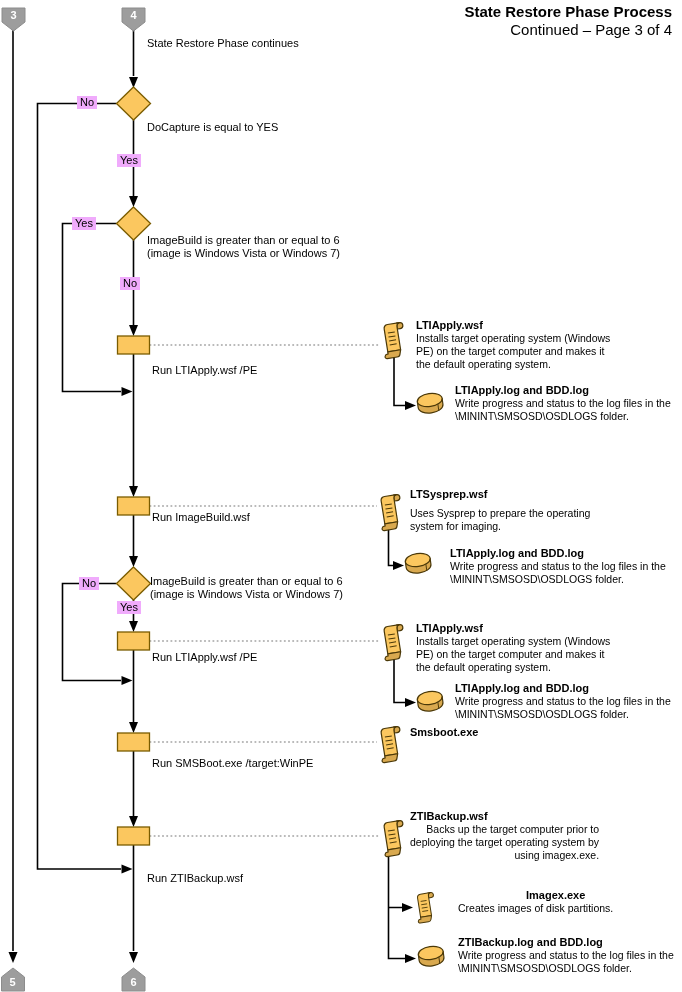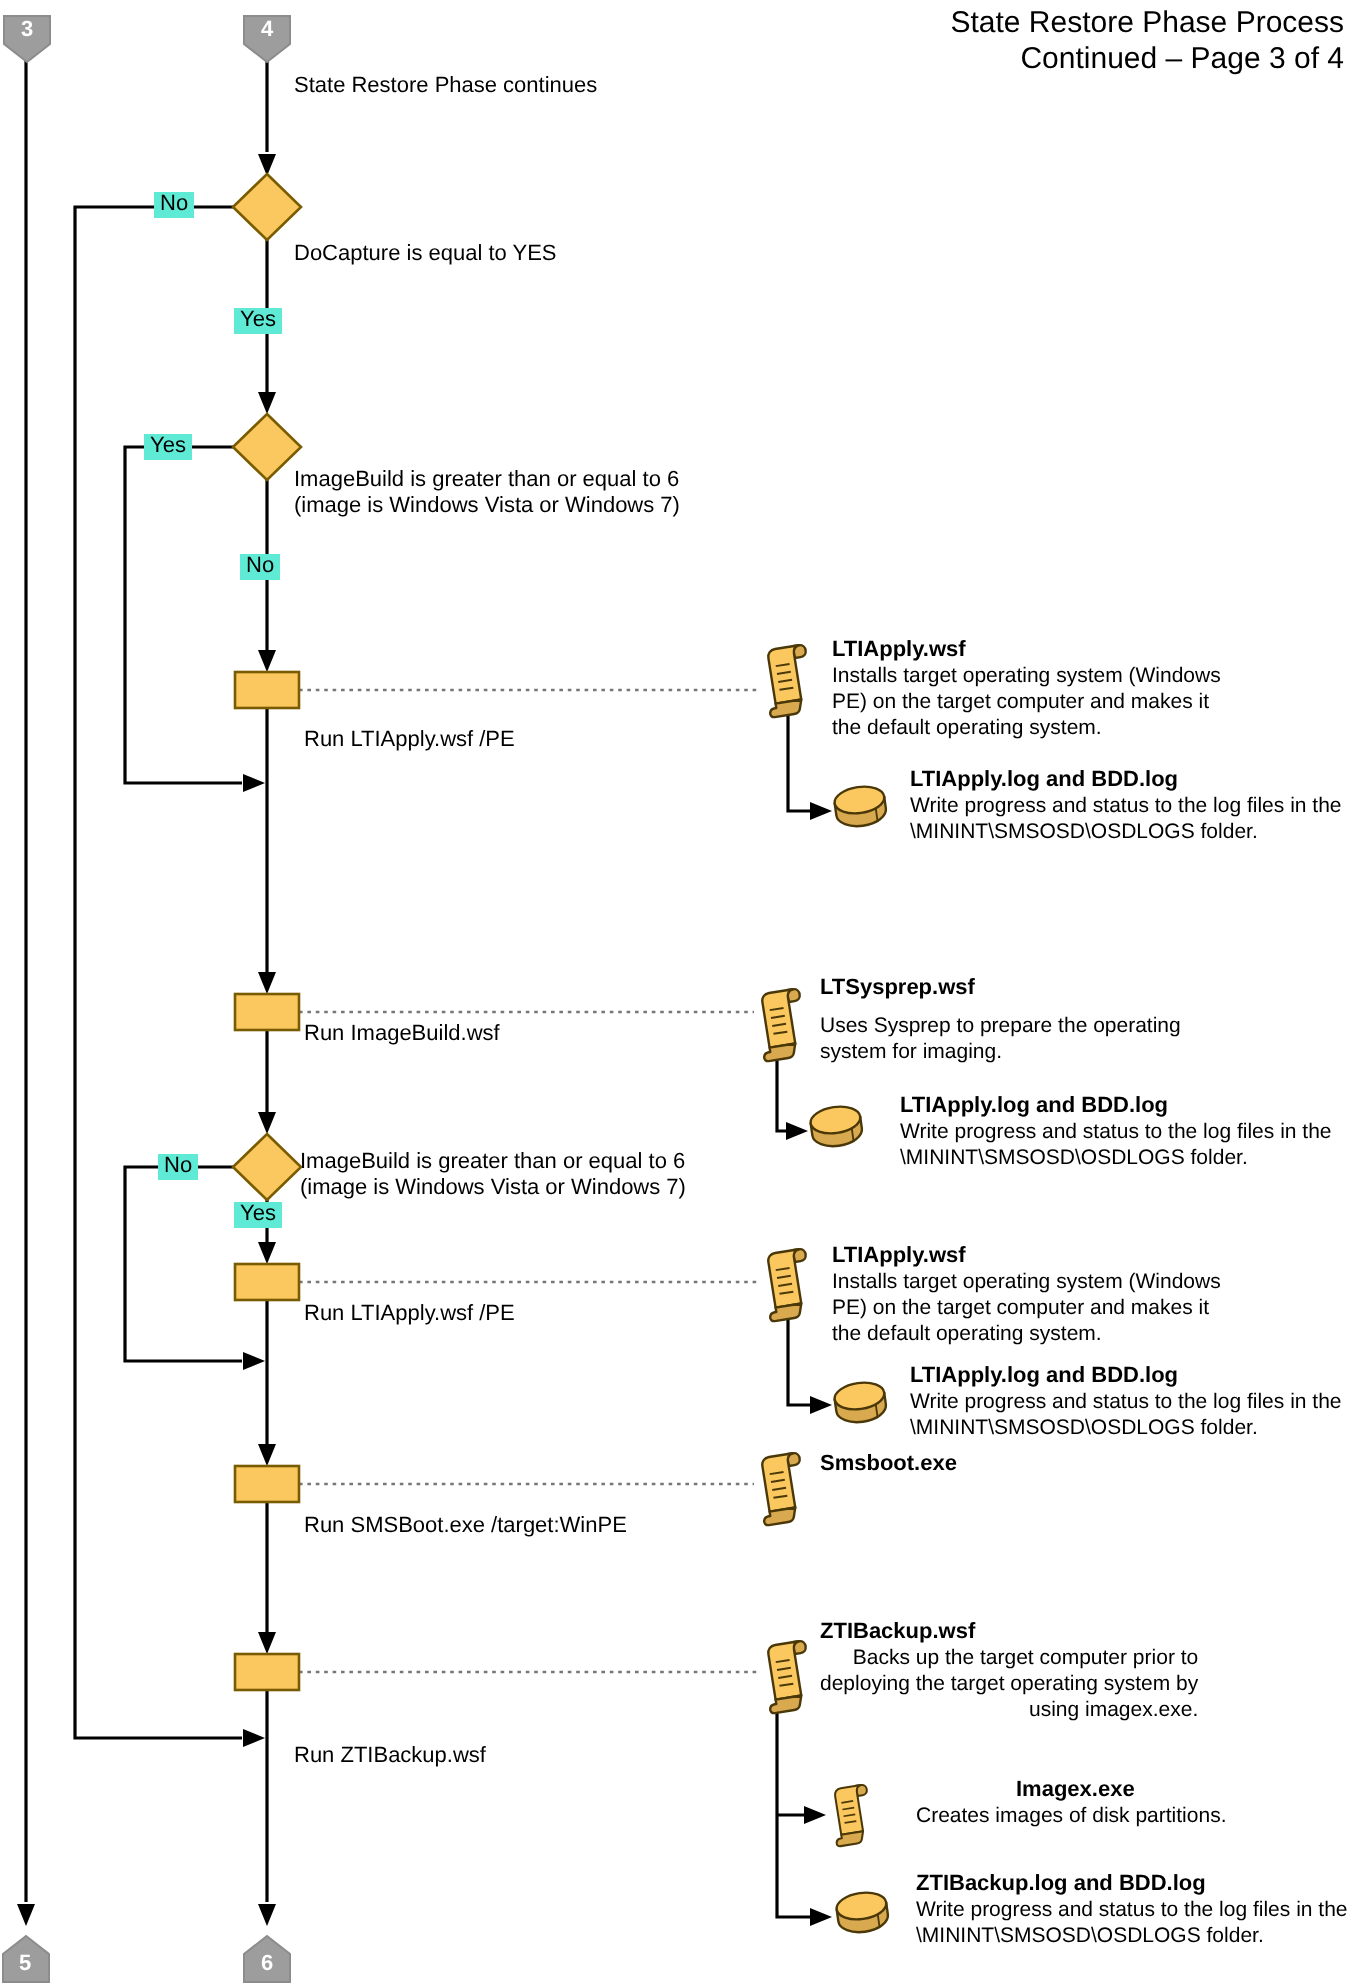--- a/index.html
+++ b/index.html
@@ -10,26 +10,26 @@
   svg.layer{position:absolute;left:0;top:0;}
   .flowline{stroke:var(--line,#000);stroke-width:1.6;fill:none;}
   .dotline{stroke:#777;stroke-width:1.2;fill:none;stroke-dasharray:1.8 2.4;}
   .arrow{fill:var(--line,#000);stroke:none;}
   .shape{fill:var(--shape-fill,#FBC75F);stroke:var(--shape-stroke,#7A5C00);stroke-width:1.3;}
   .connector{fill:var(--connector-fill,#9D9D9D);stroke:#8C8C8C;stroke-width:1;}
   .icon-gold{fill:var(--shape-fill,#FBC75F);}
   .icon-tan{fill:var(--icon-tan,#D9A94F);}
   .icon-stroke{stroke:#4A3808;stroke-width:1.2;stroke-linejoin:round;}
   .lbl{position:absolute;font-size:11px;line-height:12.5px;white-space:pre-line;}
-  .onln{background:#5eead4;padding:0 3px;}
+  .onln{background:#f0abfc;padding:0 3px;}
   .co-title{position:absolute;font-size:11px;font-weight:bold;white-space:pre-line;}
   .co-body{position:absolute;font-size:10.5px;line-height:13px;white-space:pre-line;}
   .num{position:absolute;width:23px;text-align:center;color:#fff;font-size:11px;font-weight:bold;}
   .titleblock{position:absolute;right:10px;top:3px;text-align:right;}
-  .title{font-size:15px;font-weight:normal;line-height:18px;}
+  .title{font-size:15px;font-weight:bold;line-height:18px;}
   .subtitle{font-size:15px;line-height:18px;}
 </style>
 </head>
 <body>
 
 <div class="canvas">
 
   <svg class="layer" width="682" height="992" viewBox="0 0 682 992">
     <defs>
       <g id="scrollicon">
@@ -169,19 +169,19 @@
   <div class="co-title" style="left:455px;top:682px;">LTIApply.log and BDD.log</div>
   <div class="co-body" style="left:455px;top:695px;">Write progress and status to the log files in the
 \MININT\SMSOSD\OSDLOGS folder.</div>
 
   <div class="co-title" style="left:410px;top:726px;">Smsboot.exe</div>
 
   <div class="co-title" style="left:410px;top:810px;">ZTIBackup.wsf</div>
   <div class="co-body" style="left:410px;top:823px;text-align:right;">Backs up the target computer prior to
 deploying the target operating system by
 using imagex.exe.</div>
-  <div class="co-title" style="left:462px;top:889px;padding-left:46px;">Imagex.exe</div>
+  <div class="co-title" style="left:480px;top:889px;padding-left:46px;">Imagex.exe</div>
   <div class="co-body" style="left:458px;top:902px;">Creates images of disk partitions.</div>
   <div class="co-title" style="left:458px;top:936px;">ZTIBackup.log and BDD.log</div>
   <div class="co-body" style="left:458px;top:949px;">Write progress and status to the log files in the
 \MININT\SMSOSD\OSDLOGS folder.</div>
 
 </div>
 
 </body></html>

